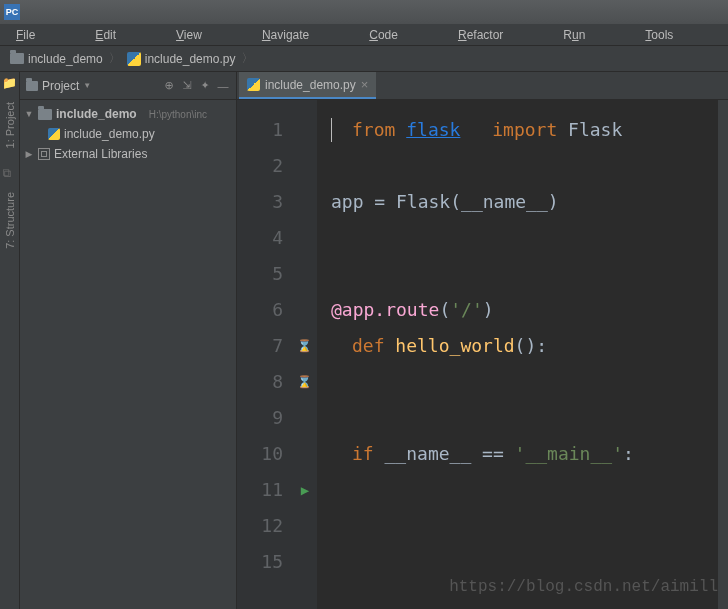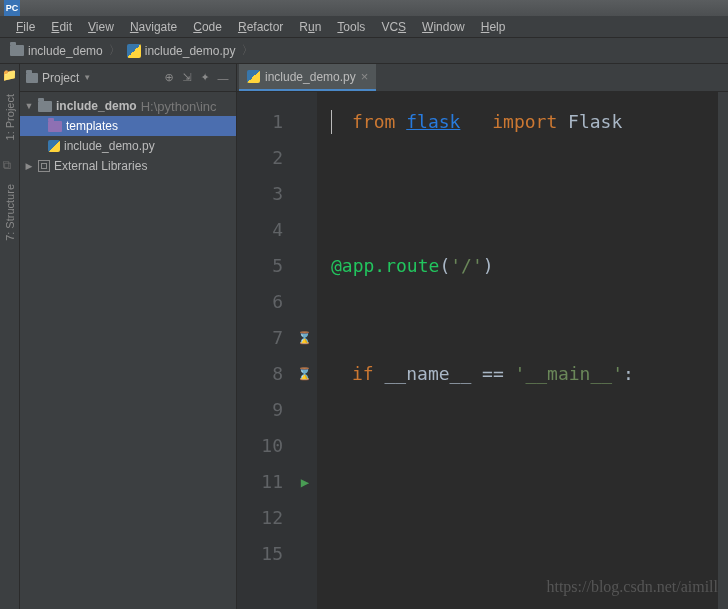--- a/index.html
+++ b/index.html
@@ -1,21 +1,21 @@
 <!DOCTYPE html>
 <html><head>
   <meta charset="utf-8">
   <style>
     * { margin: 0; padding: 0; box-sizing: border-box; }
     body { font-family: "Segoe UI", Arial, sans-serif; font-size: 12px; background: #3c3f41; color: #bbbbbb; width: 728px; height: 609px; overflow: hidden; display: flex; flex-direction: column; }
     
-    .titlebar { background: linear-gradient(#5a5d5f, #4c4f51); height: 16px; display: flex; align-items: center; padding: 0 4px; color: #e8e8e8; font-size: 12px; }
+    .titlebar { background: linear-gradient(#5a5d5f, #4c4f51); height: 24px; display: flex; align-items: center; padding: 0 4px; color: #e8e8e8; font-size: 12px; }
     .titlebar-icon { width: 16px; height: 16px; background: #3873b5; color: #fff; font-size: 9px; font-weight: bold; display: flex; align-items: center; justify-content: center; margin-right: 4px; }
     
-    .menubar { background: #3c3f41; height: 22px; display: flex; align-items: center; padding: 0 8px; border-bottom: 1px solid #2b2b2b; }
+    .menubar { background: #3c3f41; height: 22px; display: flex; align-items: center; padding: 0 8px; border-bottom: 1px solid #2b2b2b; gap: 44px; }
     .menu-item { padding: 2px 8px; cursor: pointer; color: #bbbbbb; }
     .menu-item u { text-decoration: underline; }
     
     .breadcrumb { background: #3c3f41; height: 26px; display: flex; align-items: center; padding: 0 6px; border-bottom: 1px solid #2b2b2b; }
     .crumb { display: flex; align-items: center; padding: 0 4px; gap: 4px; }
     .crumb-sep { color: #666; margin: 0 2px; }
     .folder-icon { width: 14px; height: 11px; background: #7a8288; border-radius: 1px; position: relative; display: inline-block; }
     .folder-icon::before { content: ''; position: absolute; top: -3px; left: 0; width: 6px; height: 3px; background: #7a8288; border-radius: 1px 1px 0 0; }
     .py-icon { width: 14px; height: 14px; background: linear-gradient(135deg, #3776ab 50%, #ffd43b 50%); border-radius: 2px; display: inline-block; }
     
@@ -29,21 +29,21 @@
     .sidebar-header { height: 28px; display: flex; align-items: center; padding: 0 6px; border-bottom: 1px solid #2b2b2b; gap: 4px; }
     .sidebar-header-title { flex: 1; display: flex; align-items: center; gap: 4px; }
     .sidebar-tool-ico { width: 14px; height: 14px; color: #8a8a8a; cursor: pointer; display: flex; align-items: center; justify-content: center; font-size: 11px; }
     .dd-triangle { font-size: 8px; color: #8a8a8a; }
     
     .tree { padding: 4px 0; }
     .tree-row { display: flex; align-items: center; height: 20px; padding: 0 4px; cursor: pointer; gap: 4px; }
     .tree-row.selected { background: #4b6eaf; color: #fff; }
     .tree-toggle { width: 10px; font-size: 9px; color: #8a8a8a; text-align: center; }
     .tree-label { white-space: nowrap; overflow: hidden; text-overflow: ellipsis; }
-    .tree-path { color: #787878; margin-left: 0; font-size: 13px; }
+    .tree-path { color: #787878; margin-left: 8px; font-size: 10px; }
     .bold { font-weight: bold; }
     .folder-icon.purple { background: #8e70b3; }
     .folder-icon.purple::before { background: #8e70b3; }
     .lib-icon { width: 12px; height: 12px; border: 1px solid #8a8a8a; display: inline-block; position: relative; }
     .lib-icon::after { content: ''; position: absolute; left: 2px; right: 2px; top: 2px; bottom: 2px; border: 1px solid #8a8a8a; }
     
     .editor-area { flex: 1; display: flex; flex-direction: column; background: #2b2b2b; }
     .editor-tabs { height: 28px; background: #3c3f41; display: flex; align-items: flex-end; border-bottom: 1px solid #2b2b2b; padding-left: 2px; }
     .editor-tab { display: flex; align-items: center; gap: 5px; padding: 5px 8px; background: #515658; color: #bbbbbb; border-bottom: 2px solid #4a88c7; font-size: 12px; }
     .tab-close { color: #8a8a8a; cursor: pointer; font-size: 13px; }
@@ -53,28 +53,28 @@
     .gutter-nums div { height: 36px; }
     .gutter-marks { width: 24px; background: #313335; padding-top: 12px; }
     .gutter-marks div { height: 36px; display: flex; align-items: center; justify-content: center; }
     .code { flex: 1; padding: 12px 0 0 14px; position: relative; }
     .code-line { height: 36px; white-space: pre; }
     .caret { position: absolute; width: 1px; height: 24px; background: #bbbbbb; }
     
     .kw { color: #cc7832; padding-left: 21px; }
     .fn { color: #ffc66d; }
     .str { color: #6a8759; }
-    .deco { color: #22c55e; }
+    .deco { color: #f9a8d4; }
     .link { color: #287bde; text-decoration: underline; }
     .txt { color: #a9b7c6; }
     
     .play-triangle { color: #499c54; font-size: 14px; }
     .collapse-mark { color: #606366; font-size: 12px; }
     
-    .watermark { position: absolute; right: 10px; bottom: 4px; color: #555; font-size: 16px; font-family: Liberation Serif, serif; }
+    .watermark { position: absolute; right: 10px; bottom: 4px; color: #555; font-size: 16px; font-family: Liberation Mono, monospace; }
     .scroll-stripe { position: absolute; right: 0; top: 0; bottom: 0; width: 10px; background: #3c3f41; }
   </style>
 </head>
 <body>
 
 <div class="titlebar">
   <div class="titlebar-icon">PC</div>
 </div>
 
 <div class="menubar">
@@ -124,24 +124,20 @@
       <div class="sidebar-tool-ico">⇲</div>
       <div class="sidebar-tool-ico">✦</div>
       <div class="sidebar-tool-ico">—</div>
     </div>
     <div class="tree">
       <div class="tree-row" style="padding-left:4px;">
         <span class="tree-toggle">▼</span>
         <span class="folder-icon"></span>
         <span class="tree-label bold">include_demo</span>
         <span class="tree-path">H:\python\inc</span>
-      </div>
-      <div class="tree-row selected" style="padding-left:28px;">
-        <span class="folder-icon purple"></span>
-        <span class="tree-label">templates</span>
       </div>
       <div class="tree-row" style="padding-left:28px;">
         <span class="py-icon" style="width:12px;height:12px;"></span>
         <span class="tree-label">include_demo.py</span>
       </div>
       <div class="tree-row" style="padding-left:4px;">
         <span class="tree-toggle">▶</span>
         <span class="lib-icon"></span>
         <span class="tree-label">External Libraries</span>
       </div>
@@ -190,23 +186,25 @@
         <div>
             <span class="play-triangle">▶</span>
           </div>
         <div></div>
           <div></div>
       </div>
       <div class="code">
         <div class="caret" style="left:14px; top:18px;"></div>
         <div class="code-line"><span class="kw">from</span><span> </span><span class="link">flask</span><span> </span><span class="kw">import</span><span> </span><span class="txt">Flask</span></div>
         <div class="code-line"></div>
+        <div class="code-line"><span class="txt">app = Flask(</span><span class="txt">__name__</span><span class="txt">)</span></div>
         <div class="code-line"></div>
         <div class="code-line"></div>
         <div class="code-line"><span class="deco">@app.route</span><span class="txt">(</span><span class="str">'/'</span><span class="txt">)</span></div>
+        <div class="code-line"><span class="kw">def</span><span> </span><span class="fn">hello_world</span><span class="txt">():</span></div>
         <div class="code-line"></div>
         <div class="code-line"></div>
         <div class="code-line"><span class="kw">if</span><span> </span><span class="txt">__name__</span><span class="txt"> == </span><span class="str">'__main__'</span><span class="txt">:</span></div>
         <div class="code-line"></div>
         <div class="watermark">https://blog.csdn.net/aimill</div>
       </div>
       <div class="scroll-stripe"></div>
     </div>
   </div>
 

